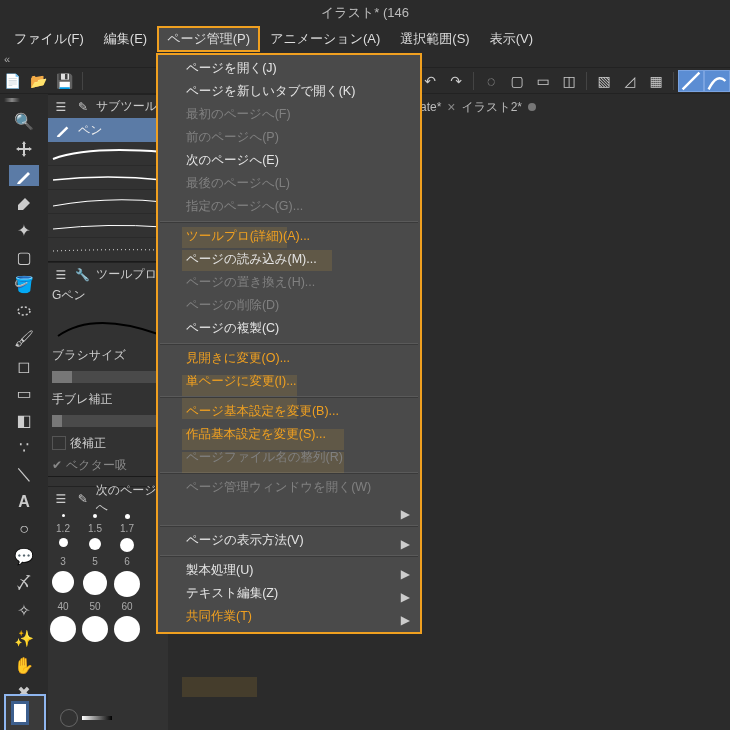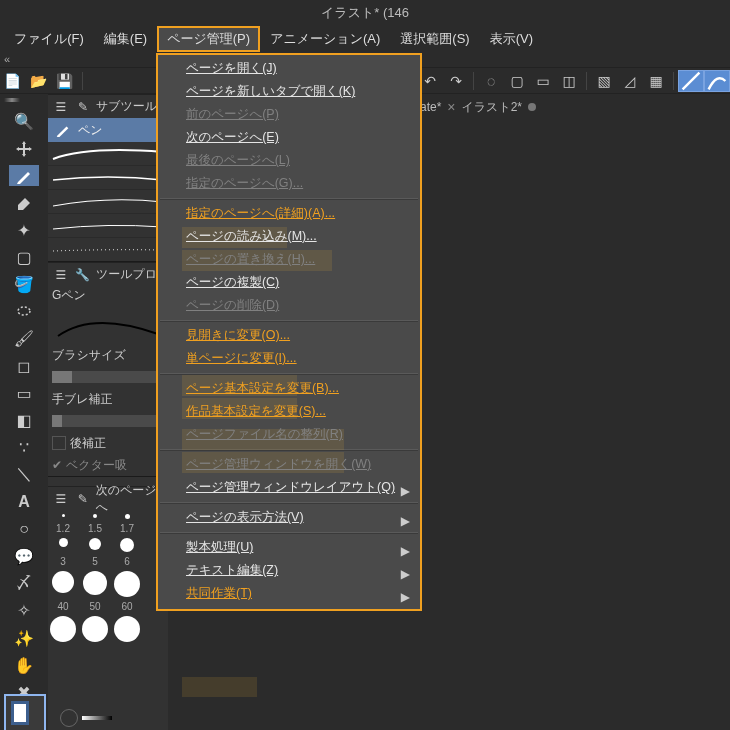--- a/index.html
+++ b/index.html
@@ -38,21 +38,21 @@
   .dot-row { display:flex; gap:6px; margin-bottom:4px; }
   .dot-row .dname { font-size:10px; color:#aaa; text-align:center; width:26px; }
   .dot { background:#fff; border-radius:50%; margin:0 auto;}
 
   .tabs { height:26px; display:flex; align-items:center; padding-left:240px; gap:6px; background:#2b2b2b;}
   .tab { display:flex; align-items:center; gap:6px; color:#bbb; font-size:12px;}
   .tab .close { color:#888; font-size:14px;}
   .tab .d { width:8px; height:8px; border-radius:50%; background:#777;}
 
   .dropdown { position:absolute; left:156px; top:53px; width:266px; background:#4a4a4a; border:2px solid #f0a020; z-index:100; padding-top:2px; padding-bottom:4px;}
-  .dd-item { height:23px; line-height:23px; padding-left:28px; padding-right:14px; color:#e5e5e5; font-size:12.5px; position:relative; white-space:nowrap;text-decoration:underline;}
+  .dd-item { height:23px; line-height:23px; padding-left:28px; padding-right:14px; color:#e5e5e5; font-size:12.5px; position:relative; white-space:nowrap;}
   .dd-item.disabled { color:#808080; }
   .dd-item.hl { color:#f0a020; }
   .dd-item .arrow { position:absolute; right:10px; top:4px; font-size:12px; color:#ccc;}
   .dd-sep { height:1px; background:#5a5a5a; margin:3px 2px; box-shadow:0 1px 0 #3a3a3a;}
 
   .hl-box { position:absolute; background:rgba(222,165,55,0.15); border:1px solid rgba(222,165,55,0); }
 
   .seltool { position:absolute; left:4px; bottom:-4px; width:42px; height:40px; border:2px solid #8fb6ef; background:#3a3a3a;}
   .seltool .inn { position:absolute; left:5px; top:5px; width:18px; height:24px; background:#fff; border:3px solid #3d5f8d; }
   .bottom-under { position:absolute; left:60px; bottom:2px; width:100px; height:20px; display:flex; gap:4px; align-items:center;}
@@ -69,46 +69,47 @@
   <div class="mitem active">ページ管理(P)</div>
   <div class="mitem">アニメーション(A)</div>
   <div class="mitem">選択範囲(S)</div>
   <div class="mitem">表示(V)</div>
 
 </div>
 
 <div class="dropdown">
   <div class="dd-item">ページを開く(J)</div>
   <div class="dd-item">ページを新しいタブで開く(K)</div>
+  <div class="dd-item disabled">最初のページへ(F)</div>
   <div class="dd-item disabled">前のページへ(P)</div>
   <div class="dd-item">次のページへ(E)</div>
   <div class="dd-item disabled">最後のページへ(L)</div>
   <div class="dd-item disabled">指定のページへ(G)...</div>
   <div class="dd-sep"></div>
   <div class="hl-box" style="left:24px; top:172px; width:105px; height:21px;"></div>
   <div class="hl-box" style="left:24px; top:195px; width:150px; height:21px;"></div>
-  <div class="dd-item hl">指定のページへ(詳細)(A)...</div>
+  <div class="dd-item hl">ツールプロ(詳細)(A)...</div>
   <div class="dd-item">ページの読み込み(M)...</div>
   <div class="dd-item disabled">ページの置き換え(H)...</div>
+  <div class="dd-item disabled">ページの削除(D)</div>
   <div class="dd-item">ページの複製(C)</div>
-  <div class="dd-item disabled">ページの削除(D)</div>
   <div class="dd-sep"></div>
   <div class="hl-box" style="left:24px; top:320px; width:115px; height:21px;"></div>
   <div class="dd-item hl">見開きに変更(O)...</div>
   <div class="hl-box" style="left:24px; top:343px; width:115px; height:21px;"></div>
   <div class="dd-item hl">単ページに変更(I)...</div>
   <div class="dd-sep"></div>
   <div class="hl-box" style="left:24px; top:374px; width:162px; height:21px;"></div>
   <div class="dd-item hl">ページ基本設定を変更(B)...</div>
   <div class="hl-box" style="left:24px; top:397px; width:162px; height:21px;"></div>
   <div class="dd-item hl">作品基本設定を変更(S)...</div>
   <div class="dd-item disabled">ページファイル名の整列(R)</div>
   <div class="dd-sep"></div>
   <div class="dd-item disabled">ページ管理ウィンドウを開く(W)</div>
-  <div class="dd-item"><span>ページ管理ウィンドウレイアウト(Q)</span><span class="arrow">▶</span></div>
+  <div class="dd-item"><span class="arrow">▶</span></div>
   <div class="dd-sep"></div>
   <div class="dd-item"><span>ページの表示方法(V)</span><span class="arrow">▶</span></div>
   <div class="dd-sep"></div>
   <div class="dd-item"><span>製本処理(U)</span><span class="arrow">▶</span></div>
   <div class="dd-item"><span>テキスト編集(Z)</span><span class="arrow">▶</span></div>
   <div class="hl-box" style="left:24px; top:622px; width:75px; height:20px;"></div>
   <div class="dd-item hl"><span>共同作業(T)</span><span class="arrow" style="color:#ccc">▶</span></div>
 </div>
 
 <div class="chev">«</div>

